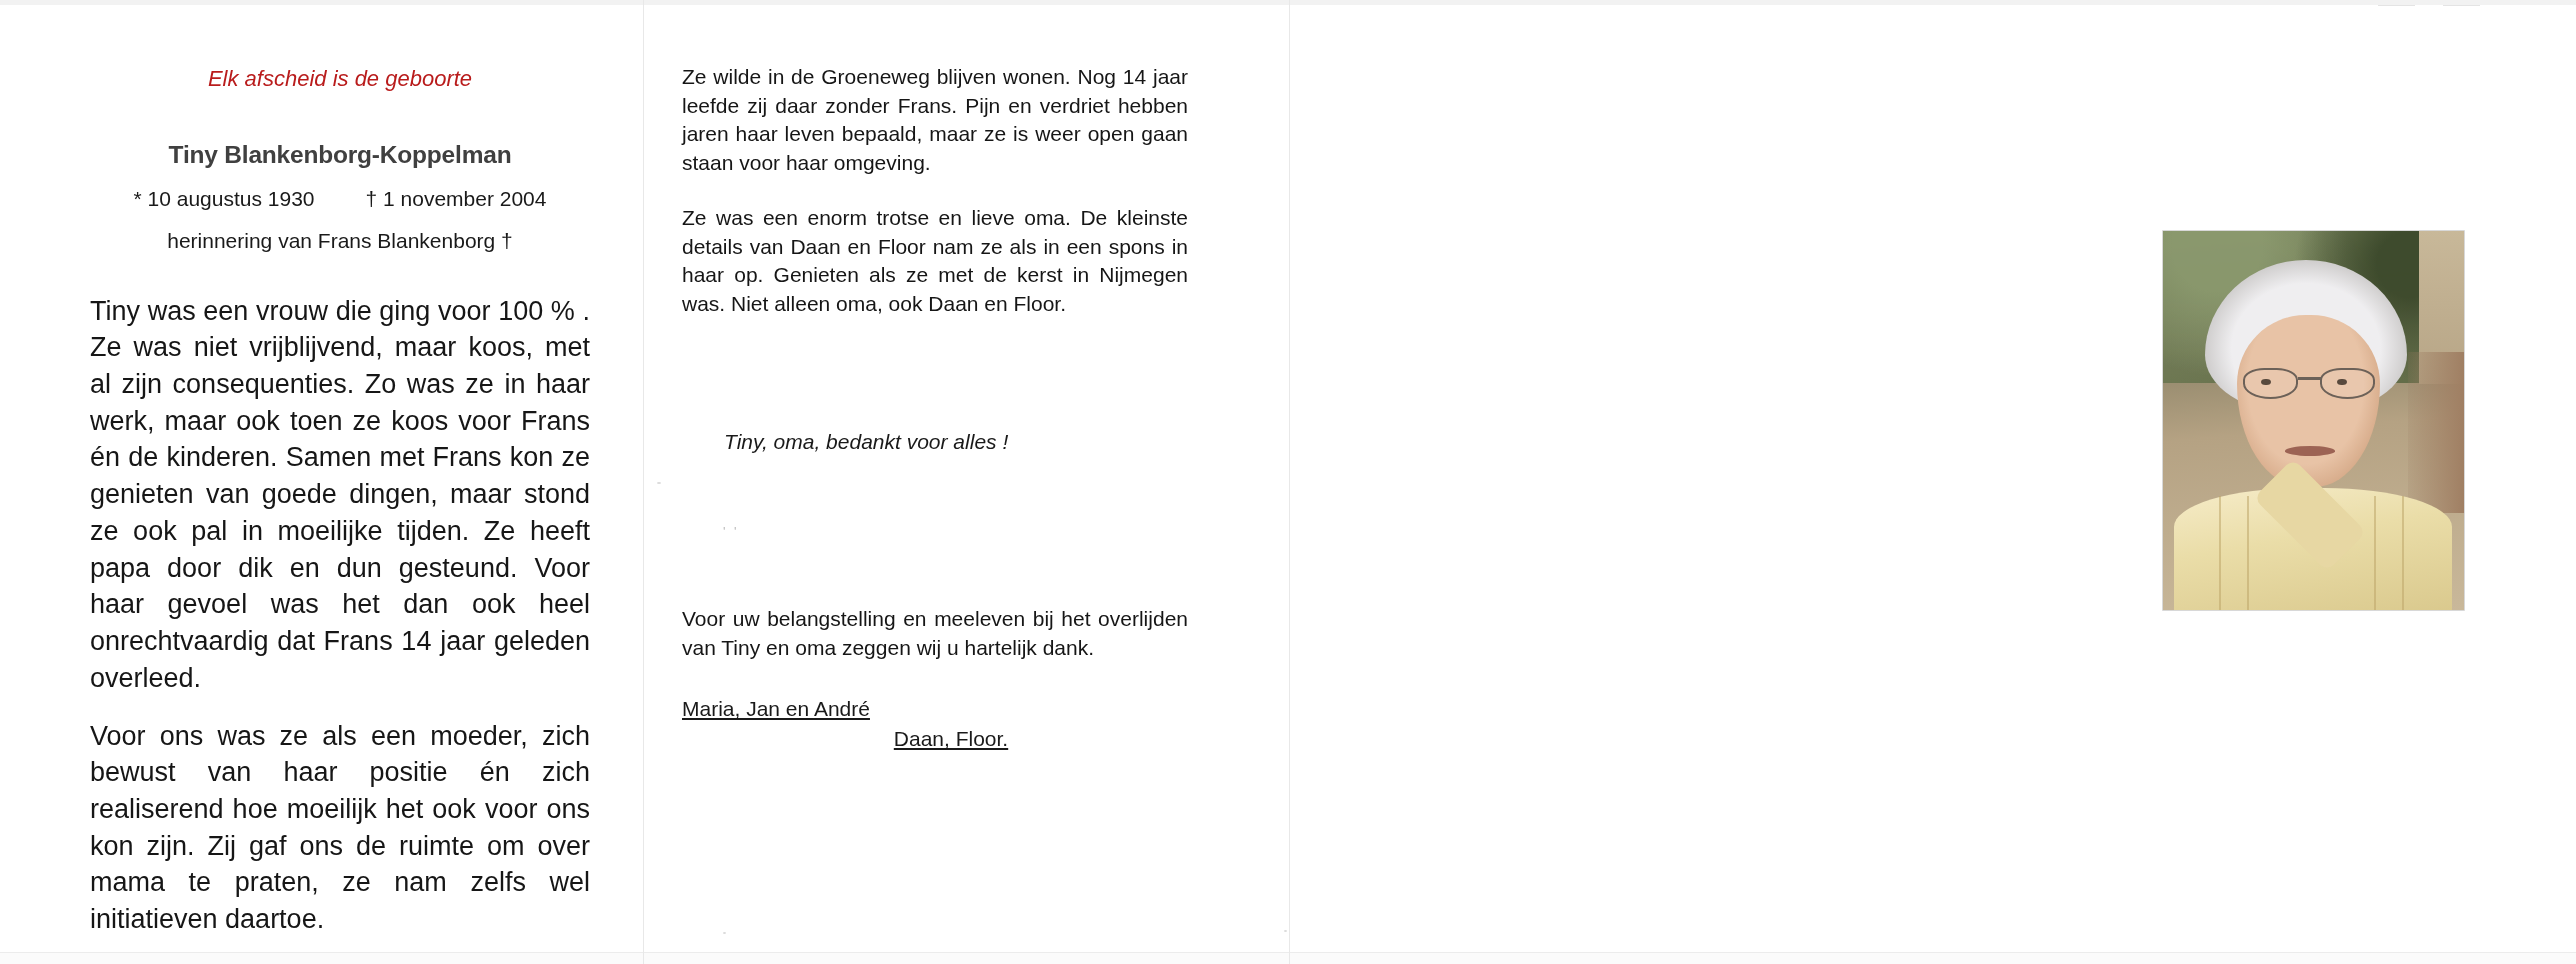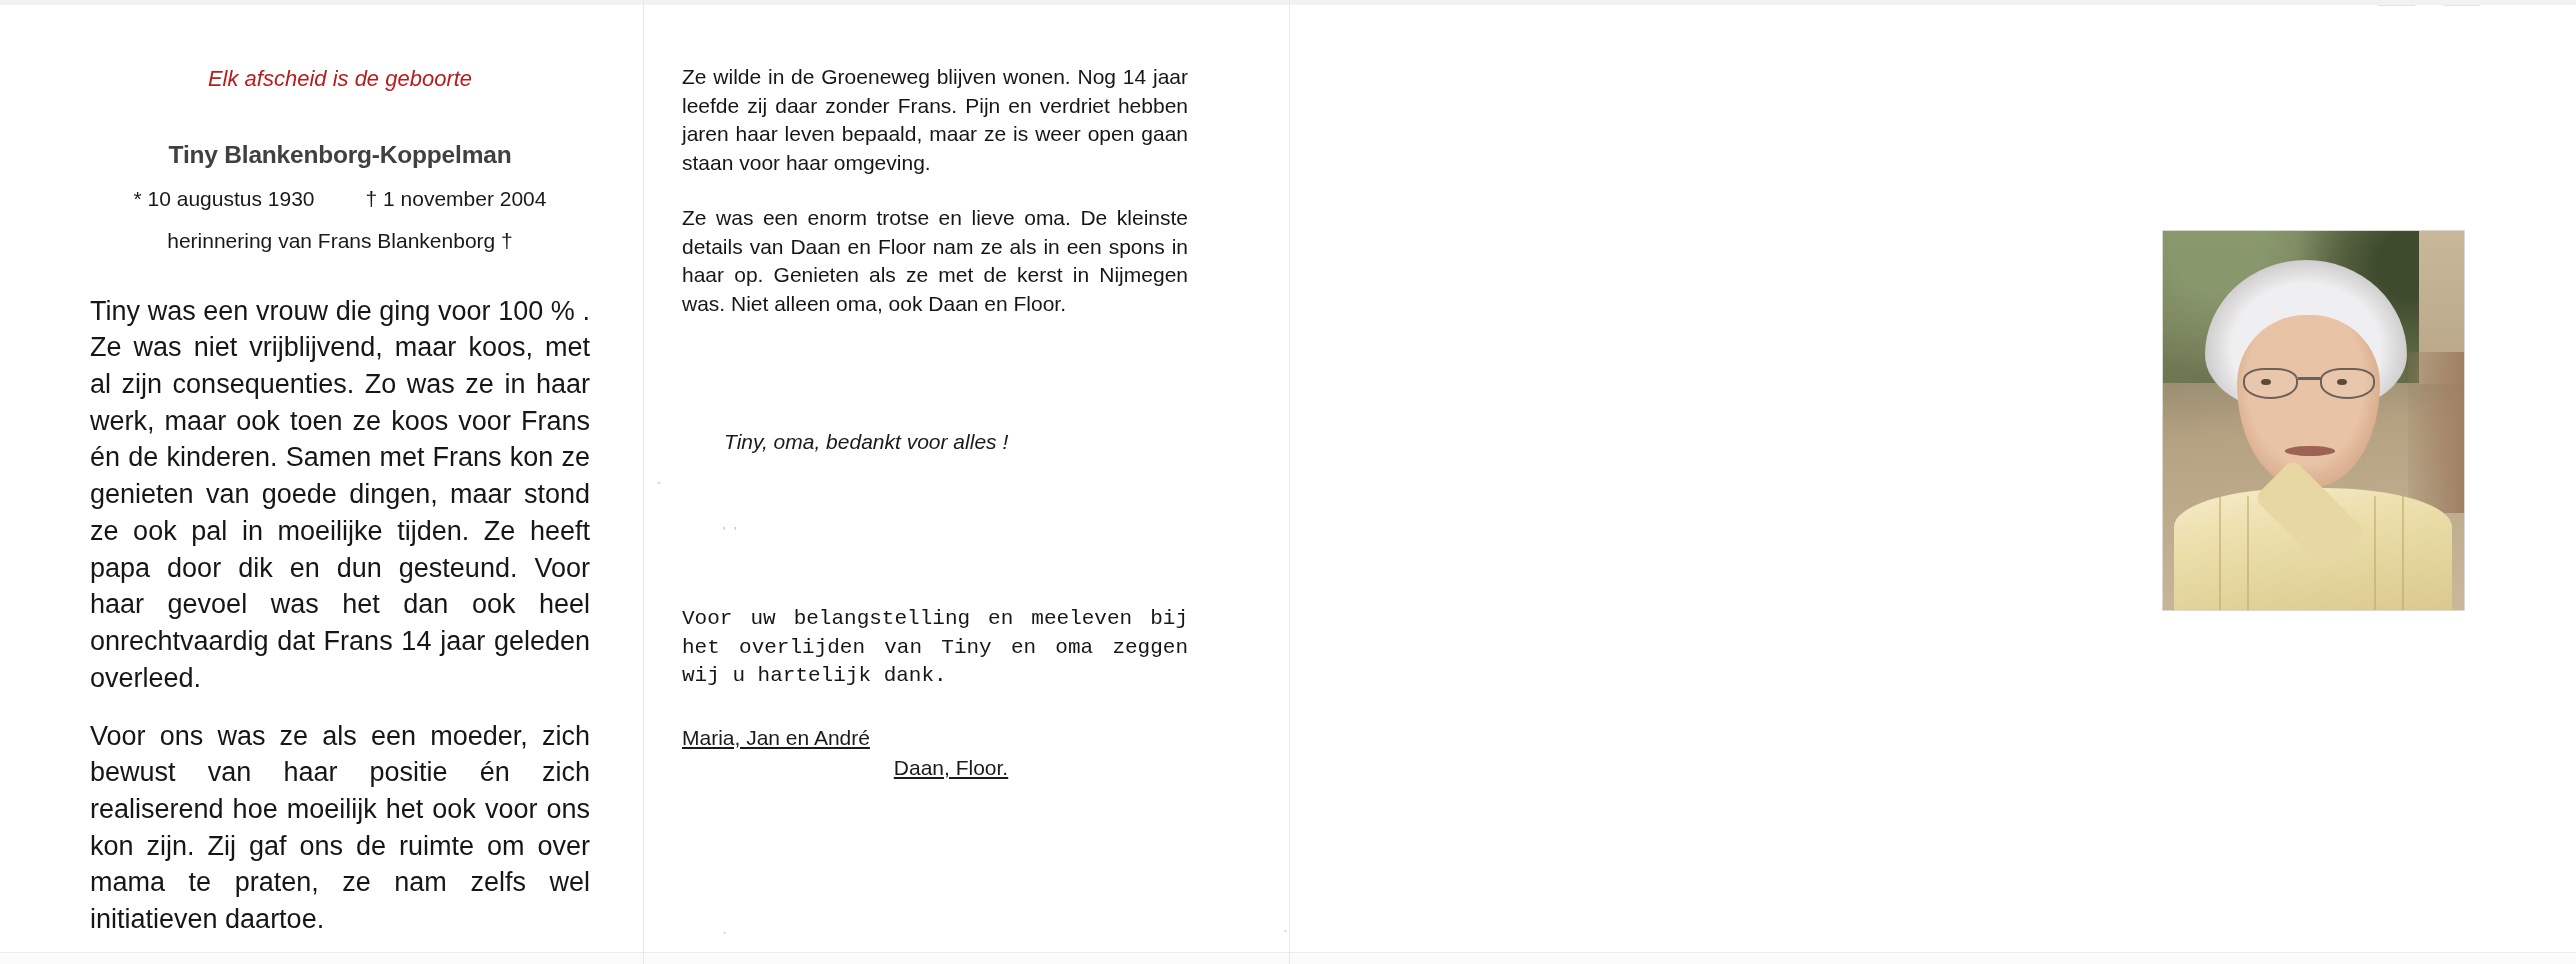--- a/index.html
+++ b/index.html
@@ -149,21 +149,21 @@
     left: 723px;
     top: 524px;
     font-size: 13px;
     color: #b9b9b9;
     letter-spacing: 2.4px;
   }
 
   .closing-block {
     margin-top: 151px;
   }
-  .closing-block .mid-para { margin-bottom: 32px; font-family: Liberation Mono, monospace; }
+  .closing-block .mid-para { margin-bottom: 32px; }
 
   .signers {
     font-size: 21px;
     line-height: 1.42;
     text-decoration: underline;
   }
   .signers .line2 { padding-left: 32px; text-align: center; }
 
   
   .photo-frame {

